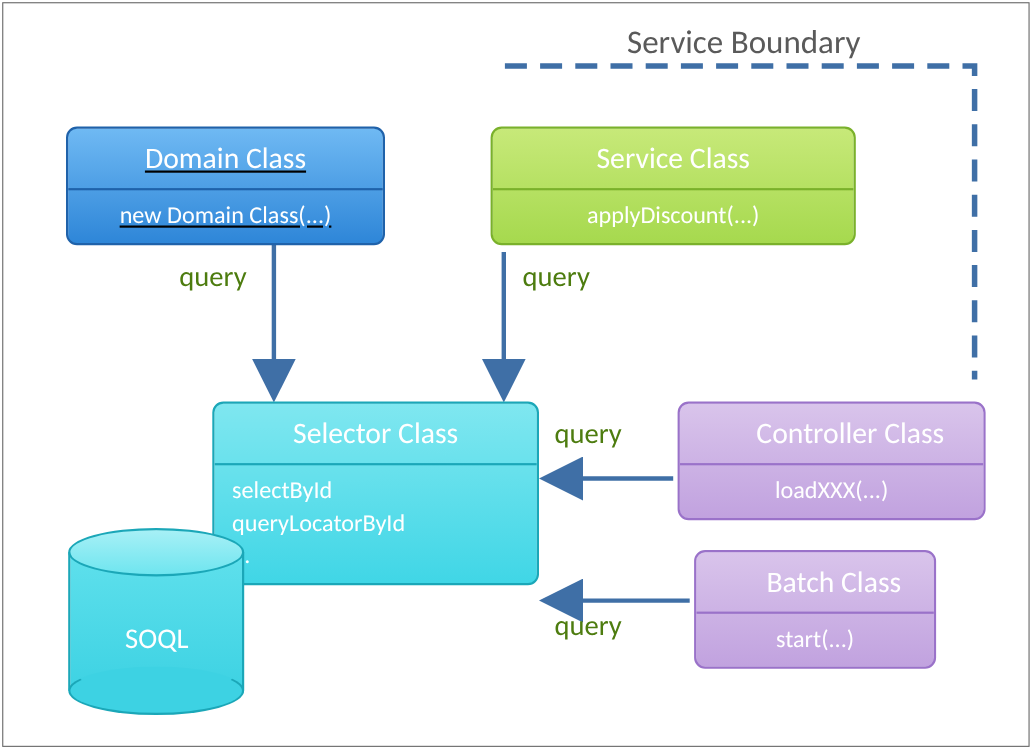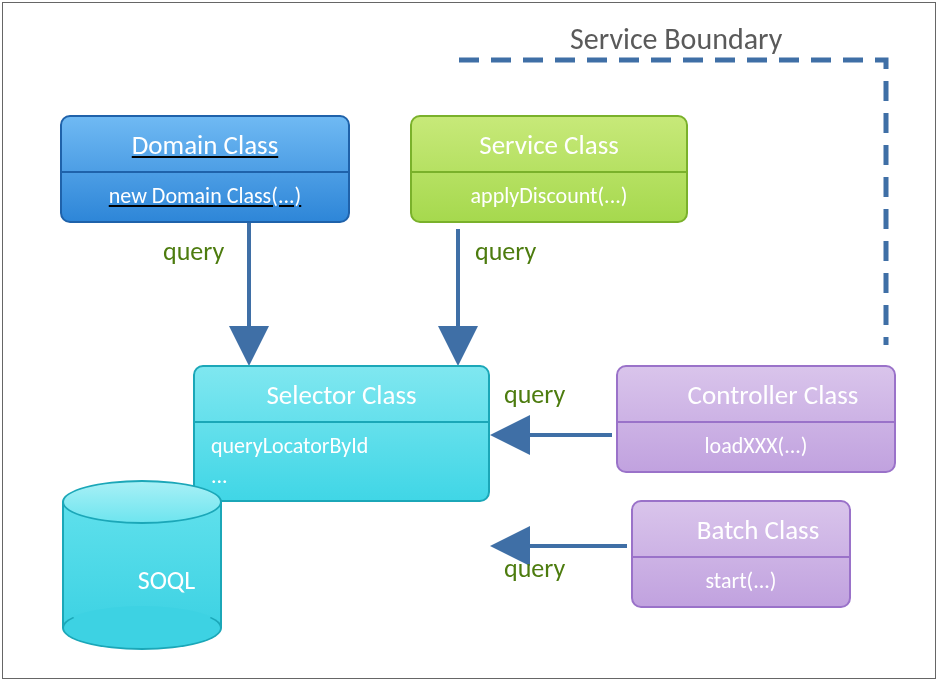--- a/index.html
+++ b/index.html
@@ -97,21 +97,20 @@
     border-radius: 50%;
     box-sizing: border-box;
   }
   .cyl .txt {
     position: absolute;
     left: 0; width: 161px;
     top: 84px;
     text-align: center;
     color: #fff;
     font-size: 26px;
-    padding-left: 24px;
   }
 
   svg.arrows {
     position: absolute;
     left: 0; top: 0;
     width: 940px; height: 683px;
     pointer-events: none;
   }
 </style>
 </head>
@@ -139,28 +138,29 @@
   <line x1="612" y1="435" x2="498" y2="435" stroke="#3f6fa6" stroke-width="4" marker-end="url(#ah)"></line>
 
   <line x1="627" y1="546" x2="498" y2="546" stroke="#3f6fa6" stroke-width="4" marker-end="url(#ah)"></line>
 </svg>
 
 <div class="box blue" style="left:60px; top:115px; width:290px;">
   <div class="head">Domain Class</div>
   <div class="body center">new Domain Class(...)</div>
 </div>
 
-<div class="box green" style="left:410px; top:115px; width:278px;">
+<div class="box green" style="left:446px; top:115px; width:332px;">
   <div class="head">Service Class</div>
   <div class="body center">applyDiscount(...)</div>
 </div>
 
 <div class="box cyan" style="left:193px; top:365px; width:297px;">
   <div class="head">Selector Class</div>
   <div class="body">
+    <div>selectById</div>
     <div>queryLocatorById</div>
     <div>...</div>
   </div>
 </div>
 
 <div class="box purple" style="left:616px; top:365px; width:280px;">
   <div class="head">Controller Class</div>
   <div class="body center">loadXXX(...)</div>
 </div>
 

